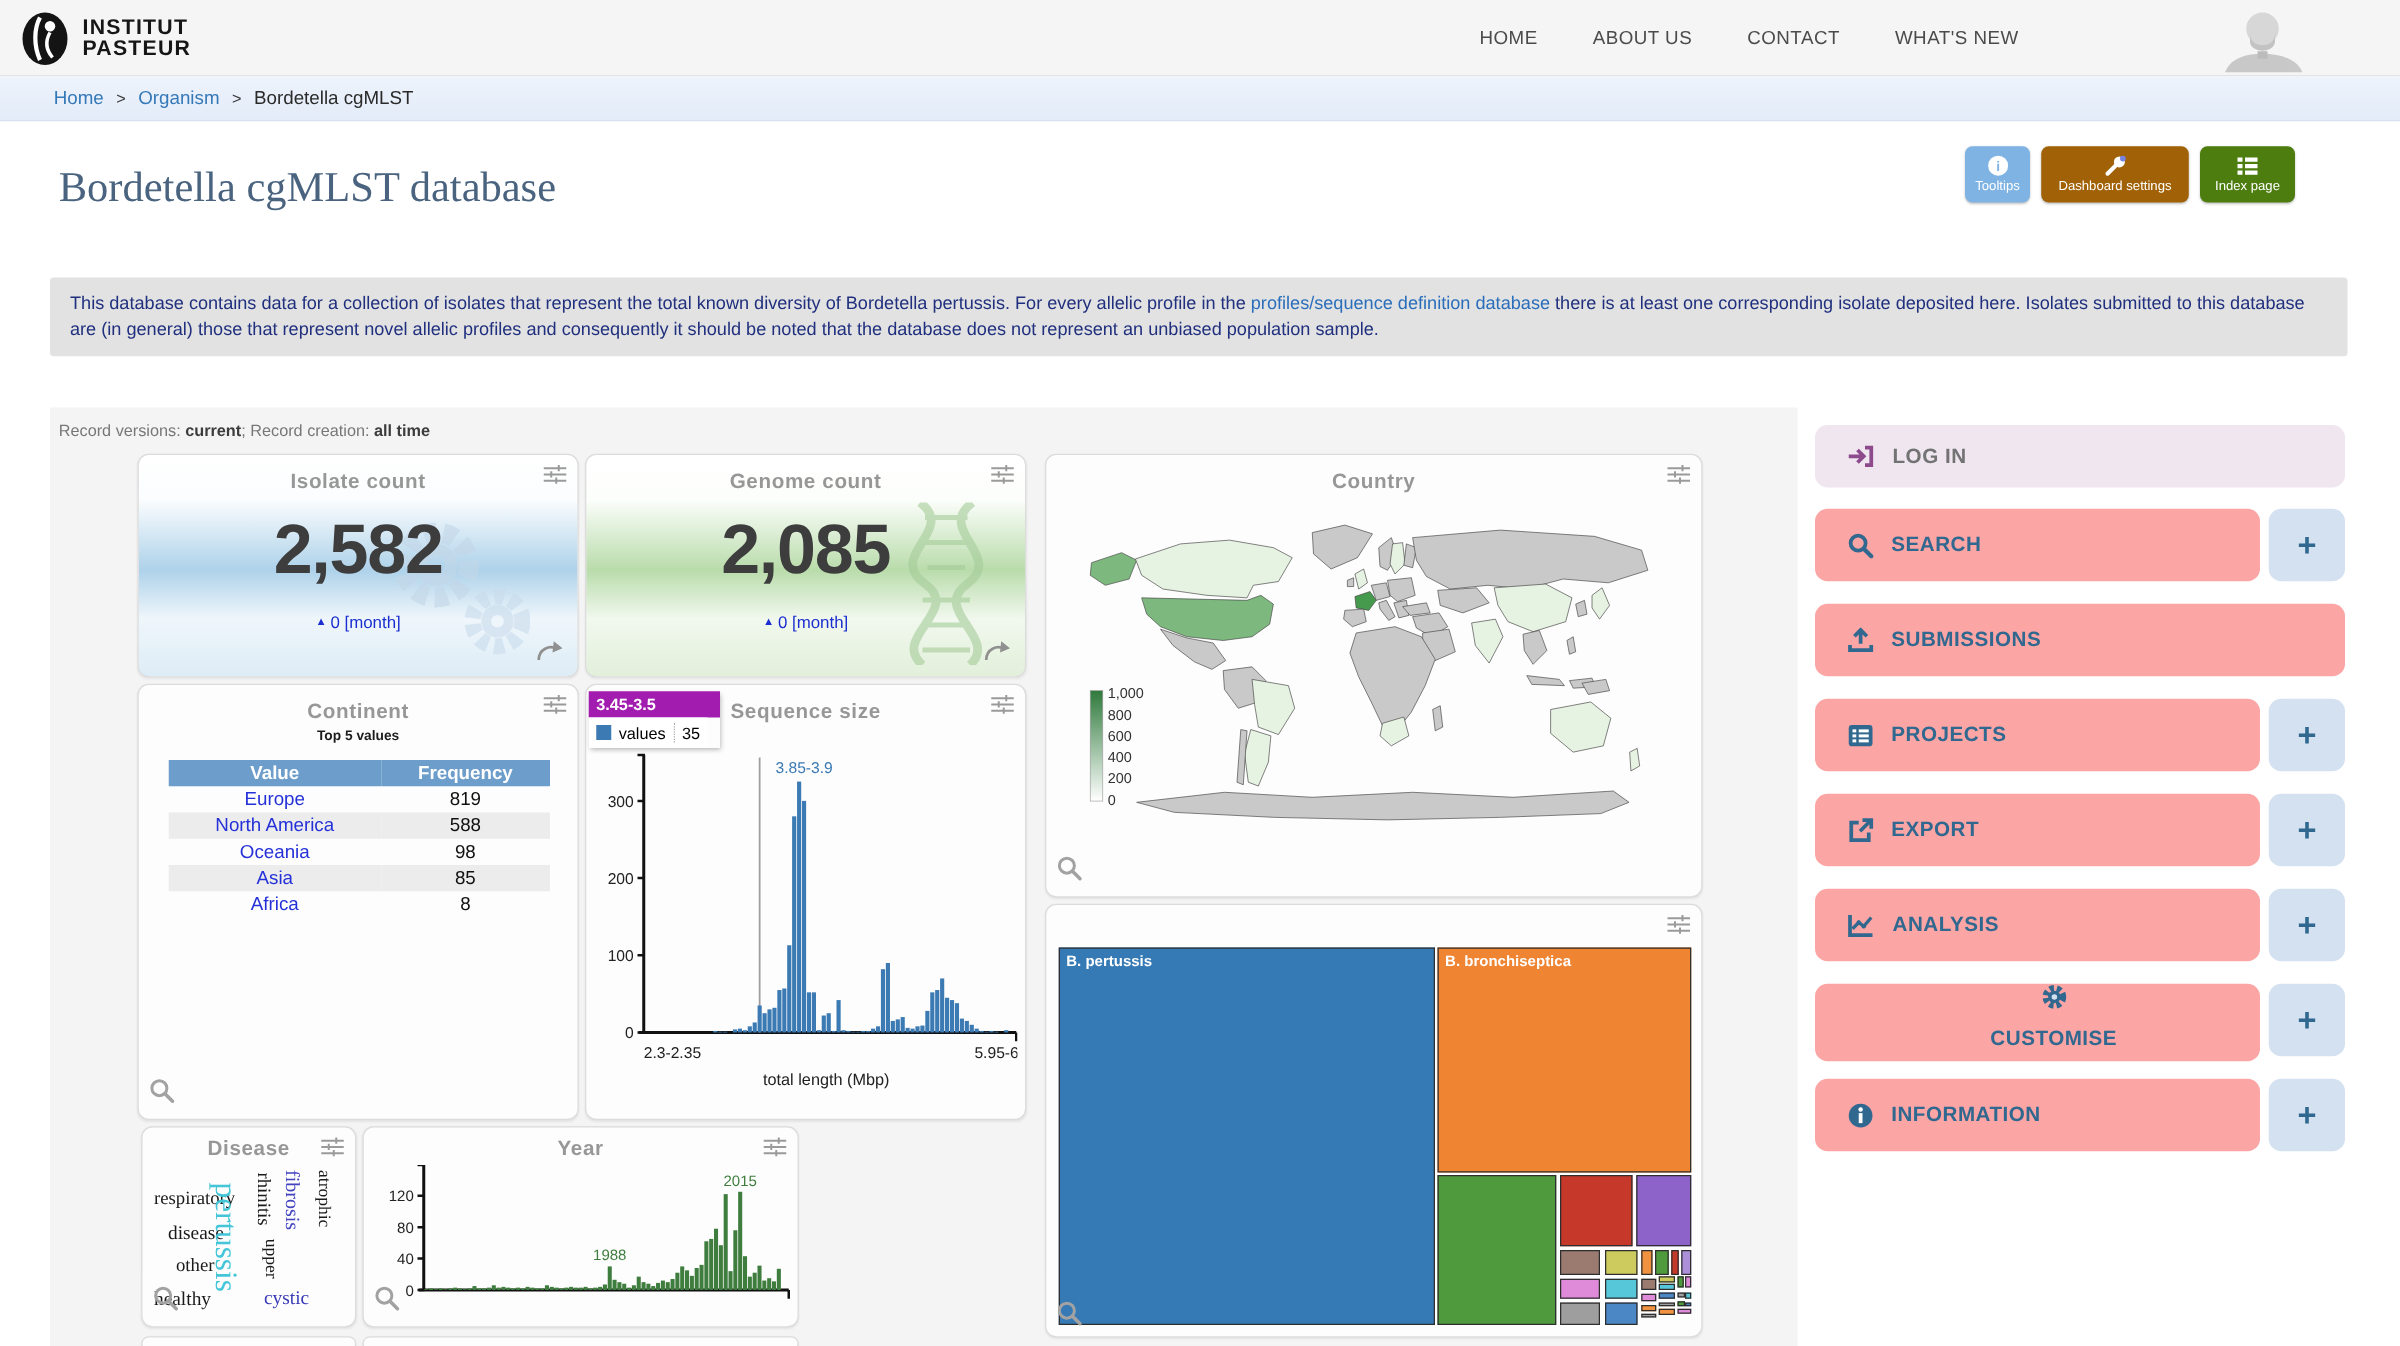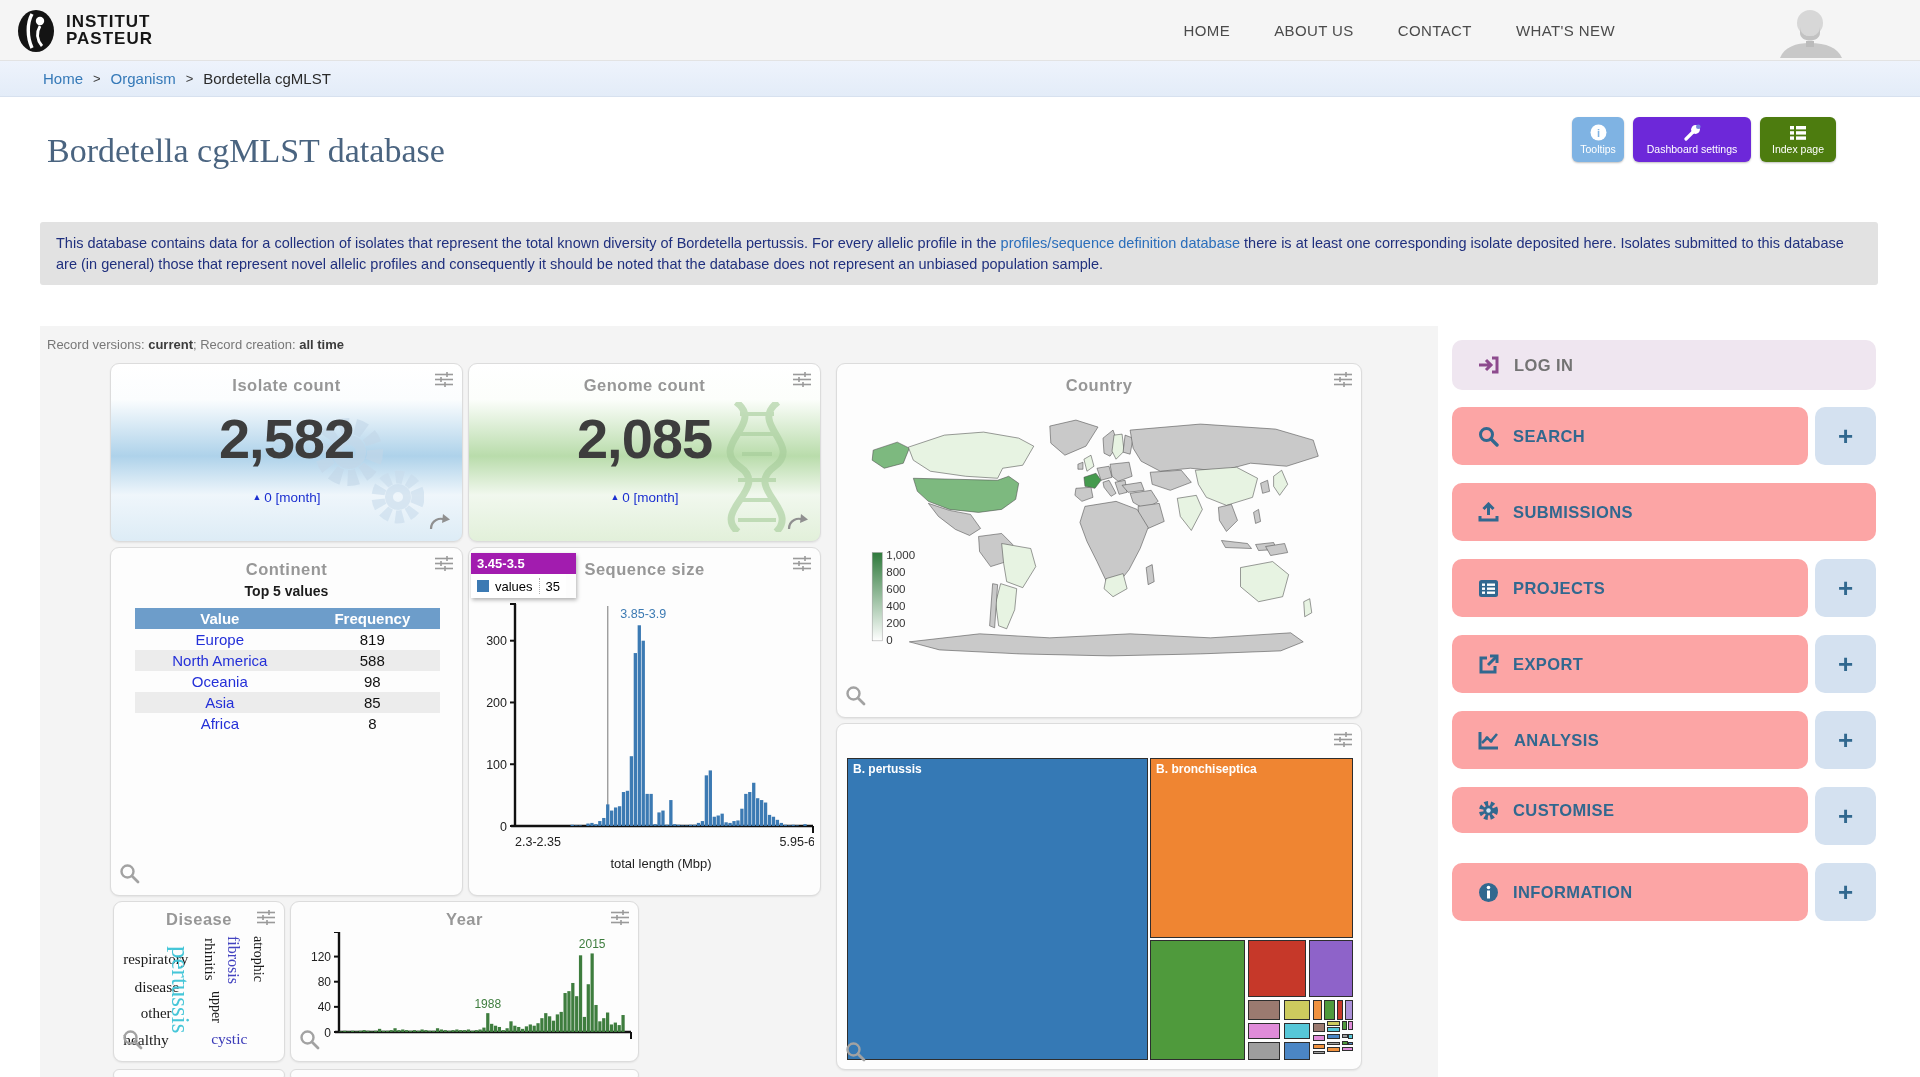--- a/index.html
+++ b/index.html
@@ -18,21 +18,21 @@
   .breadcrumb-bar{position:absolute;left:0;top:61px;width:1920px;height:36px;background:linear-gradient(#eef3fc,#e3ecf8);border-bottom:1px solid #d7e1ef;display:flex;align-items:center;padding-left:43px;box-sizing:border-box;gap:10px;font-size:15px;}
   .breadcrumb-bar a{color:#3579b8;text-decoration:none;}
   .crumb-sep{color:#3c3c3c;font-size:13px;}
   .crumb-current{color:#2a2a2a;}
 
   
   .page-title{position:absolute;left:47px;top:132px;margin:0;font-family:"Liberation Serif",serif;font-weight:normal;font-size:34px;color:#4a6480;}
   .page-actions{position:absolute;left:1572px;top:117px;display:flex;gap:9px;}
   .act-btn{border:none;border-radius:6px;color:#fff;display:flex;flex-direction:column;align-items:center;justify-content:center;gap:2px;height:45px;padding:3px 9px;font-size:10.5px;font-family:inherit;box-shadow:0 1px 2px rgba(0,0,0,.25);cursor:pointer;}
   .act-tooltips{background:#7fb3e3;width:52px;}
-  .act-dash{background:#6d28d9;width:118px;}
+  .act-dash{background:#a16207;width:118px;}
   .act-index{background:#4d7c0f;width:76px;}
 
   
   .intro-box{position:absolute;left:40px;top:222px;width:1838px;box-sizing:border-box;background:#e2e2e2;border-radius:3px;padding:11px 16px;font-size:14.5px;line-height:1.42;color:#20307e;}
   .intro-box a{color:#2a6ebb;text-decoration:none;}
 
   
   .dash-panel{position:absolute;left:40px;top:326px;width:1398px;height:751px;background:#f4f4f4;}
   .filter-note{position:absolute;left:47px;top:337px;font-size:13px;color:#777;}
   .filter-note b{color:#3c3c3c;}
@@ -49,21 +49,21 @@
   .grad-blue{background:linear-gradient(180deg,#ffffff 0%,#fbfdfe 20%,#aed2ea 52%,#eff6fb 74%,#ddecf6 100%);}
   .grad-green{background:linear-gradient(180deg,#ffffff 0%,#fcfefb 20%,#b9dcab 52%,#f1f8ee 74%,#e2f0da 100%);}
   .watermark{position:absolute;opacity:.6;pointer-events:none;}
 
   
   .cont-table{position:absolute;left:24px;top:60px;width:305px;border-collapse:collapse;font-size:15px;}
   .cont-table th{background:#6d9dca;color:#fff;font-weight:bold;padding:2px 0;}
   .cont-table td{text-align:center;padding:2px 0;color:#111;}
   .cont-table tr:nth-child(even) td{background:#ececec;}
   .cont-table td.val a{color:#2430d8;text-decoration:none;}
-  .cont-subtitle{text-align:center;font-weight:bold;font-size:14px;color:#1c1c1c;margin-top:4px;}
+  .cont-subtitle{text-align:center;font-weight:bold;font-size:11px;color:#1c1c1c;margin-top:4px;}
 
   
   .hover-tip{position:absolute;left:2px;top:5px;z-index:5;box-shadow:1px 2px 4px rgba(0,0,0,.3);font-size:13px;}
   .hover-tip .tip-head{background:#a21caf;color:#fff;font-weight:bold;padding:3px 10px 3px 6px;width:89px;}
   .hover-tip .tip-body{background:#fff;display:flex;align-items:center;padding:4px 6px;gap:6px;width:83px;}
   .tip-swatch{width:12px;height:12px;background:#3c7ab3;display:inline-block;}
   .tip-sep{border-left:1px dotted #aaa;height:16px;}
 
   
   .treemap{position:absolute;left:10px;top:34px;width:506px;height:302px;}
@@ -737,21 +737,21 @@
     <svg width="22" height="20" viewBox="0 0 22 20">
         <path d="M2 2 L2 18 L20 18" stroke="#31688f" stroke-width="3" fill="none"></path>
         <path d="M4 13 L9 8 L13 11 L19 4" stroke="#31688f" stroke-width="2.6" fill="none"></path>
         <circle cx="9" cy="8" r="1.8" fill="#31688f"></circle>
         <circle cx="13" cy="11" r="1.8" fill="#31688f"></circle>
       </svg>
     <span>ANALYSIS</span>
   </div>
   <div class="side-plus" style="left:1815px;top:711px;height:58px;">+</div>
 
-  <div class="side-item" style="left:1452px;top:787px;width:356px;height:46px;">
+  <div class="side-item" style="left:1452px;top:787px;width:356px;height:62px;flex-direction:column;">
     <svg width="21" height="21" viewBox="0 0 21 21">
         <circle cx="10.5" cy="10.5" r="7" fill="none" stroke="#31688f" stroke-width="5" stroke-dasharray="3.4 2.4"></circle>
         <circle cx="10.5" cy="10.5" r="5" fill="#31688f"></circle>
         <circle cx="10.5" cy="10.5" r="2.2" fill="#d4e1f0"></circle>
       </svg>
     <span>CUSTOMISE</span>
   </div>
   <div class="side-plus" style="left:1815px;top:787px;height:58px;">+</div>
 
   <div class="side-item" style="left:1452px;top:863px;width:356px;height:58px;">

